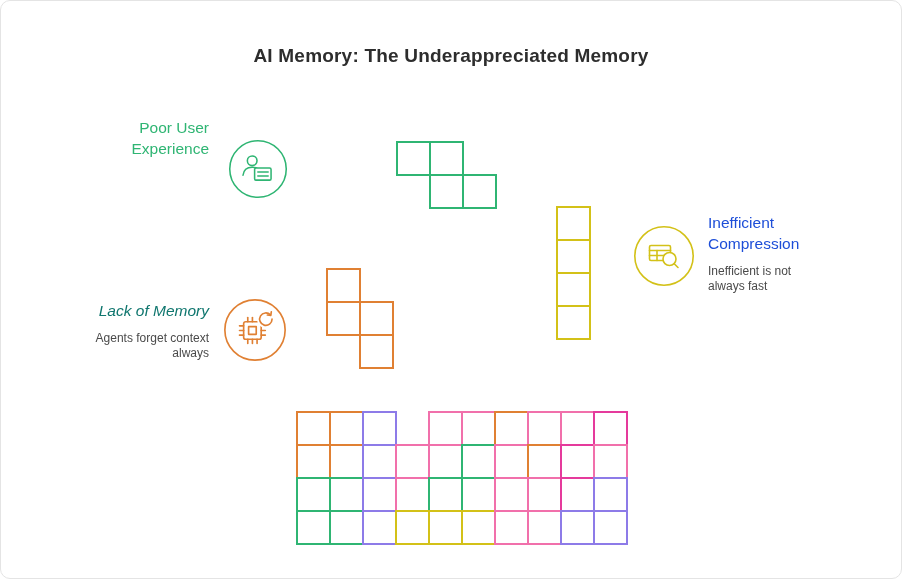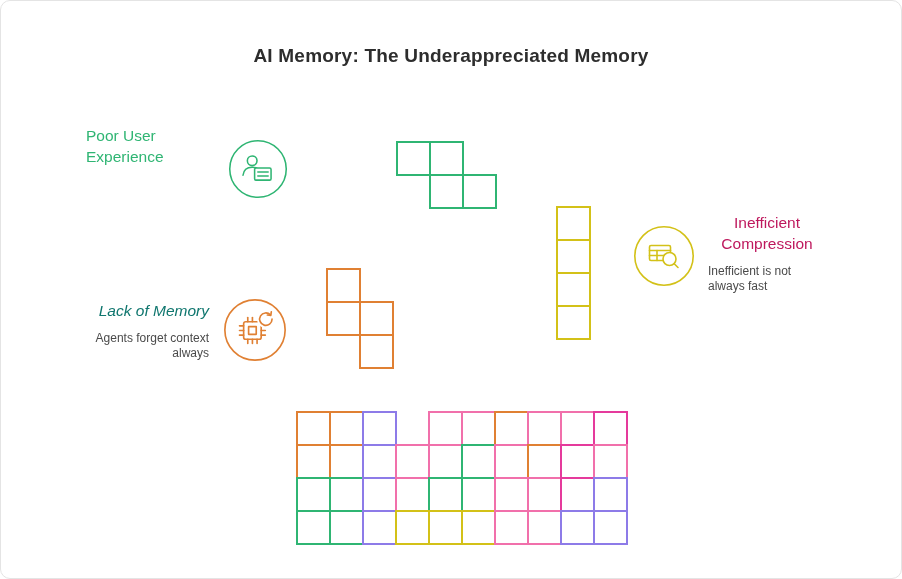--- a/index.html
+++ b/index.html
@@ -8,21 +8,21 @@
     font-family:"Liberation Sans", sans-serif;overflow:hidden;
     border:1px solid #e4e4e4;border-radius:10px;box-sizing:border-box;
   }
   .page-title{
     position:absolute;top:44px;left:0;width:100%;text-align:center;
     font-size:19px;font-weight:bold;color:#2d2d2d;letter-spacing:.2px;
   }
   .feature{position:absolute;}
   .feature .f-title{font-size:15.5px;line-height:21px;font-weight:400;}
   .feature .f-desc{margin-top:10px;font-size:12px;line-height:15px;color:#4a4a4a;}
-  #f-green{left:85px;top:124px;width:123px;text-align:left;}
+  #f-green{left:85px;top:116px;width:123px;text-align:right;}
   #f-orange{left:60px;top:299px;width:148px;text-align:right;}
   #f-yellow{left:707px;top:211px;width:118px;text-align:left;}
   .icon-wrap{position:absolute;}
   #icon-green{left:227px;top:138px;width:60px;height:60px;}
   #icon-orange{left:222px;top:297px;width:64px;height:64px;}
   #icon-yellow{left:632px;top:224px;width:62px;height:62px;}
   .icon-wrap svg{width:100%;height:100%;display:block;}
   #tetris-layer{position:absolute;left:0;top:0;width:902px;height:579px;}
   .tcell{position:absolute;box-sizing:border-box;border:2px solid;background:transparent;}
 </style>
@@ -64,21 +64,21 @@
     <line x1="28.5" y1="19" x2="28.5" y2="23"></line>
     <line x1="37" y1="31.5" x2="41" y2="31.5"></line>
     <line x1="37" y1="36" x2="41" y2="36"></line>
     <circle cx="41.5" cy="20.5" r="8.6" fill="#fff" stroke="none"></circle>
     <path d="M47.5 20.5 a6 6 0 1 1 -1.6 -4.1"></path>
     <path d="M46.3 16.8 l-3.3 -0.3 m3.3 0.3 l0.5 -3.3"></path>
   </svg>
 </div>
 
 <div class="feature" id="f-yellow">
-  <div class="f-title" style="color: #be185d; text-align: center;">Inefficient Compression</div>
+  <div class="f-title" style="color: #1d4ed8;">Inefficient Compression</div>
   <div class="f-desc">Inefficient is not always fast</div>
 </div>
 <div class="icon-wrap" id="icon-yellow" style="color: rgb(211, 193, 24);">
   <svg viewBox="0 0 62 62" fill="none" stroke="currentColor" stroke-width="1.6" stroke-linecap="round" stroke-linejoin="round">
     <circle cx="31" cy="31" r="29.2"></circle>
     <rect x="16.5" y="20.5" width="21" height="15" rx="1.5" fill="#fff"></rect>
     <line x1="16.5" y1="25.5" x2="37.5" y2="25.5"></line>
     <line x1="16.5" y1="30.5" x2="37.5" y2="30.5"></line>
     <line x1="24" y1="25.5" x2="24" y2="35.5"></line>
     <circle cx="36.5" cy="34" r="6.5" fill="#fff"></circle>

